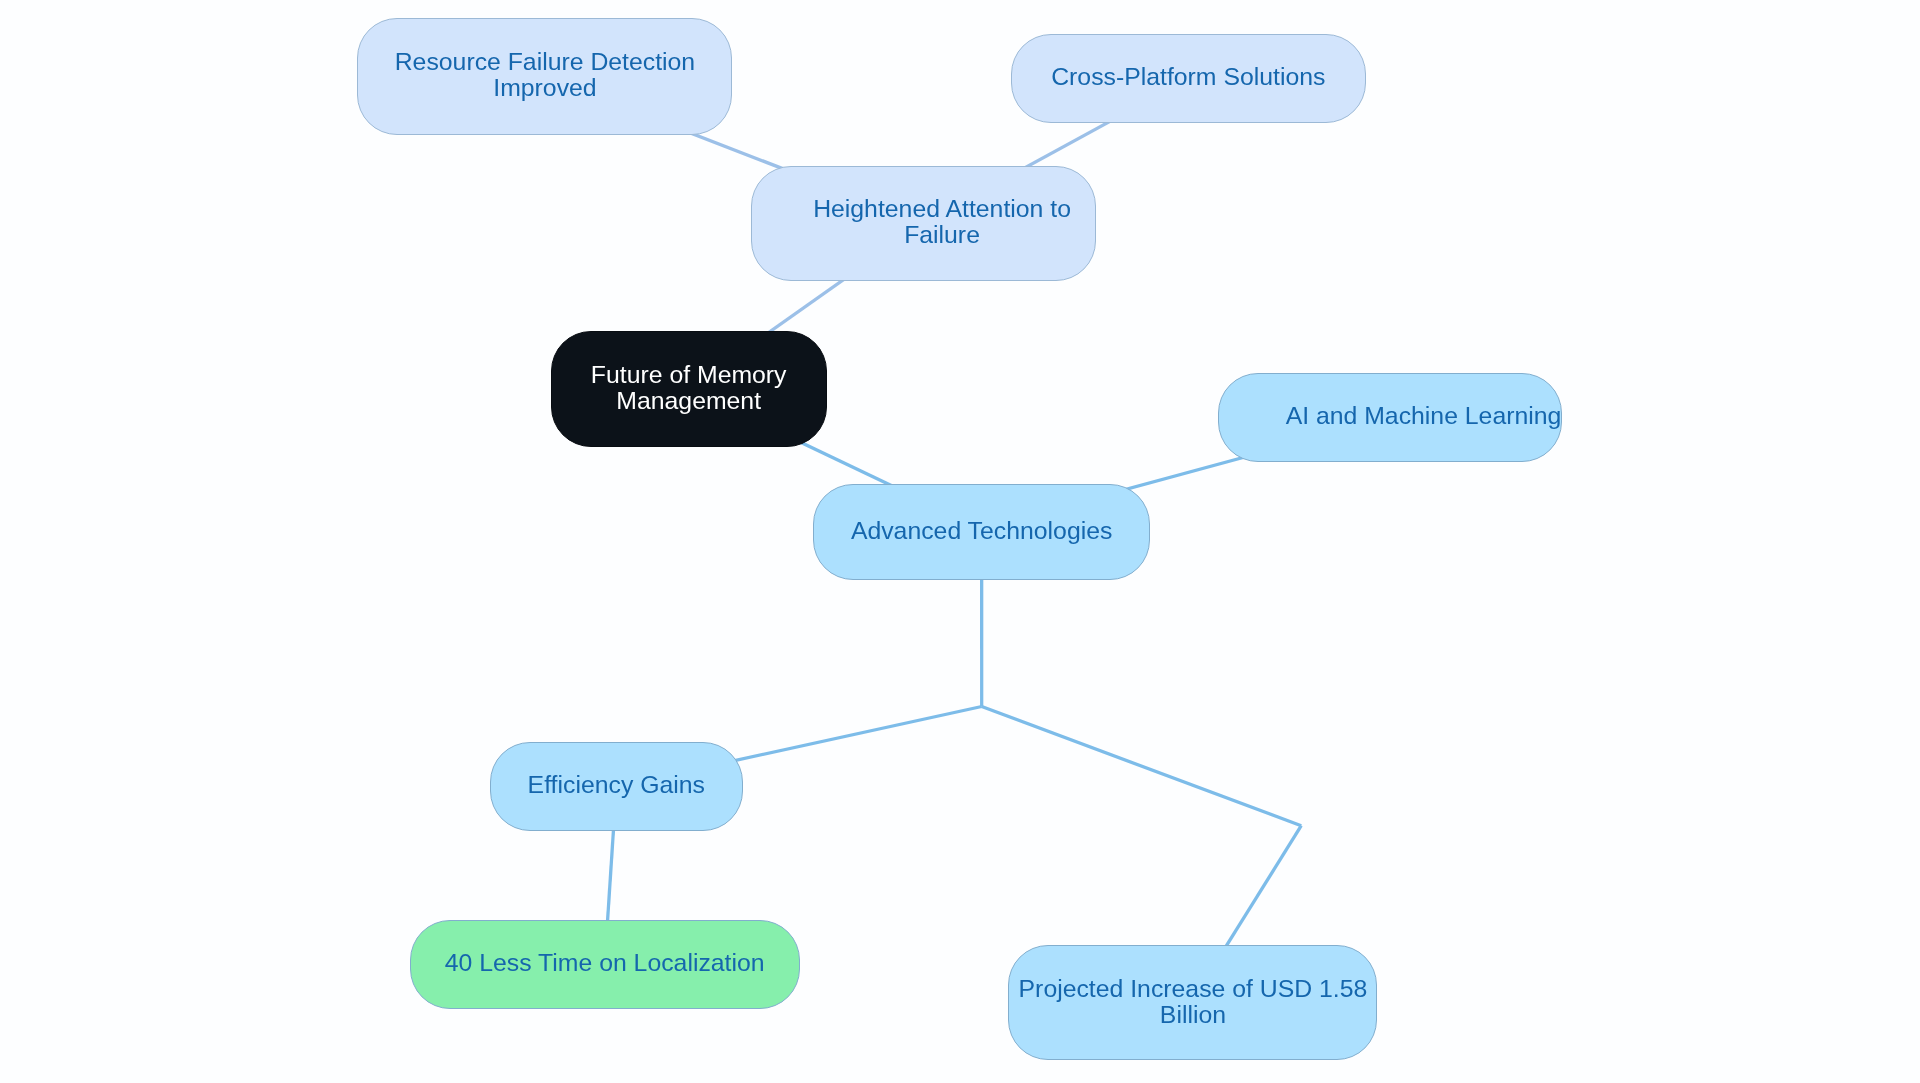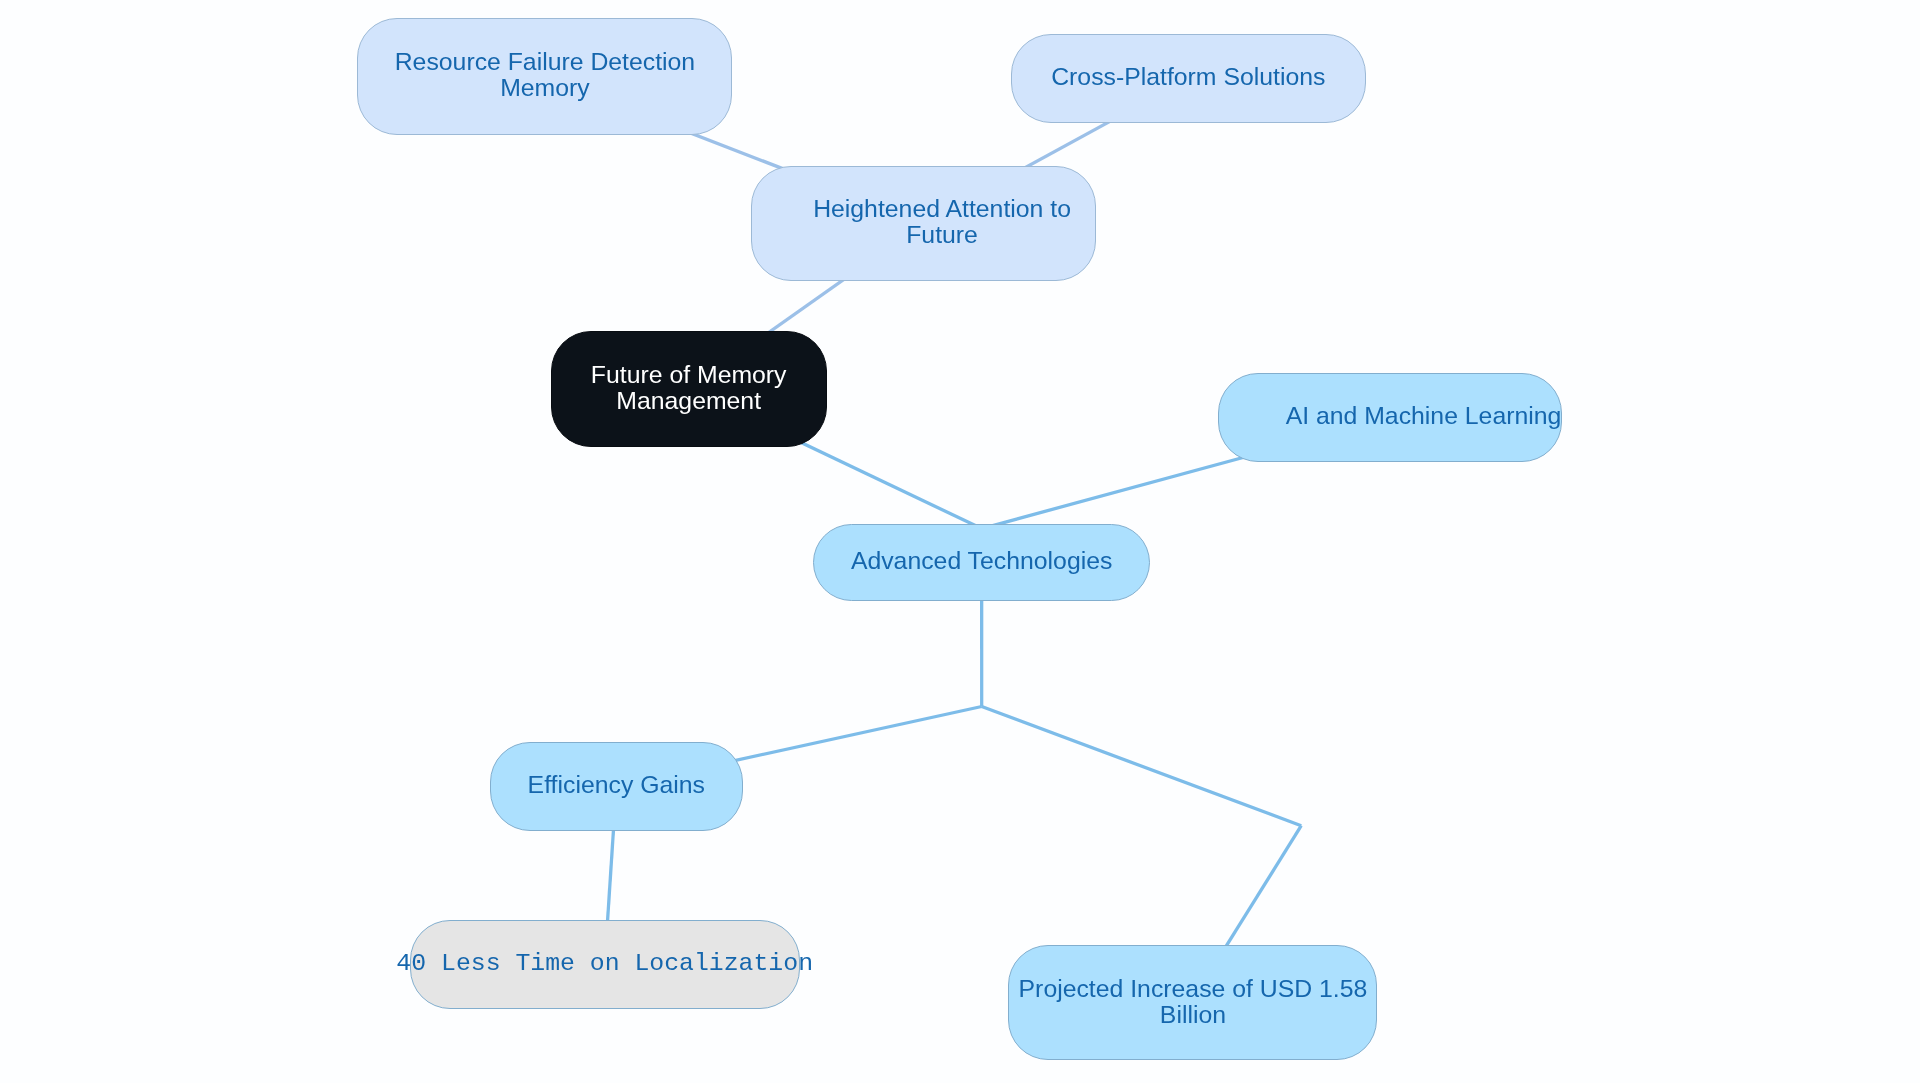--- a/index.html
+++ b/index.html
@@ -38,50 +38,50 @@
   <div id="nodes">
     <div class="node root" style="left:550.55px;top:331.05px;width:276.3px;height:115.7px;background:#0c1219;border-color:#080c11;color:#ffffff;">
      <span class="label">
       <span class="line">Future of Memory</span>
       <span class="line">Management</span>
      </span>
     </div>
     <div class="node" style="left:751.35px;top:165.55px;width:344.4px;height:115.2px;background:#d2e4fc;border-color:#9cb9d6;color:#1566ad;padding-left:37px;">
      <span class="label">
       <span class="line">Heightened Attention to</span>
-      <span class="line">Future</span>
+      <span class="line">Failure</span>
      </span>
     </div>
     <div class="node" style="left:357.45px;top:18.45px;width:375px;height:116.4px;background:#d2e4fc;border-color:#9cb9d6;color:#1566ad;">
      <span class="label">
       <span class="line">Resource Failure Detection</span>
-      <span class="line">Memory</span>
+      <span class="line">Improved</span>
      </span>
     </div>
     <div class="node" style="left:1010.85px;top:34.25px;width:354.9px;height:88.8px;background:#d2e4fc;border-color:#9cb9d6;color:#1566ad;text-align:right;">
      <span class="label">
       <span class="line">Cross-Platform Solutions</span>
      </span>
     </div>
-    <div class="node" style="left:812.85px;top:483.75px;width:337.6px;height:77px;background:#ace0fe;border-color:#82aece;color:#1566ad;margin-top:40px;">
+    <div class="node" style="left:812.85px;top:483.75px;width:337.6px;height:96px;background:#ace0fe;border-color:#82aece;color:#1566ad;">
      <span class="label">
       <span class="line">Advanced Technologies</span>
      </span>
     </div>
     <div class="node" style="left:1218.35px;top:372.75px;width:344px;height:89.5px;background:#ace0fe;border-color:#82aece;color:#1566ad;justify-content:flex-end;">
      <span class="label">
       <span class="line">AI and Machine Learning</span>
      </span>
     </div>
     <div class="node" style="left:489.65px;top:741.65px;width:253.3px;height:89.7px;background:#ace0fe;border-color:#82aece;color:#1566ad;">
      <span class="label">
       <span class="line">Efficiency Gains</span>
      </span>
     </div>
-    <div class="node" style="left:409.65px;top:919.65px;width:390.1px;height:89.7px;background:#e5e5e5;border-color:#82aece;color:#1566ad;font-family:Liberation Mono, monospace;">
+    <div class="node" style="left:409.65px;top:919.65px;width:390.1px;height:89.7px;background:#86efac;border-color:#82aece;color:#1566ad;">
      <span class="label">
       <span class="line">40 Less Time on Localization</span>
      </span>
     </div>
     <div class="node" style="left:984.45px;top:945.25px;width:369px;height:115.1px;background:#ace0fe;border-color:#82aece;color:#1566ad;margin-left:24px;">
      <span class="label">
       <span class="line">Projected Increase of USD 1.58</span>
       <span class="line">Billion</span>
      </span>
     </div>

